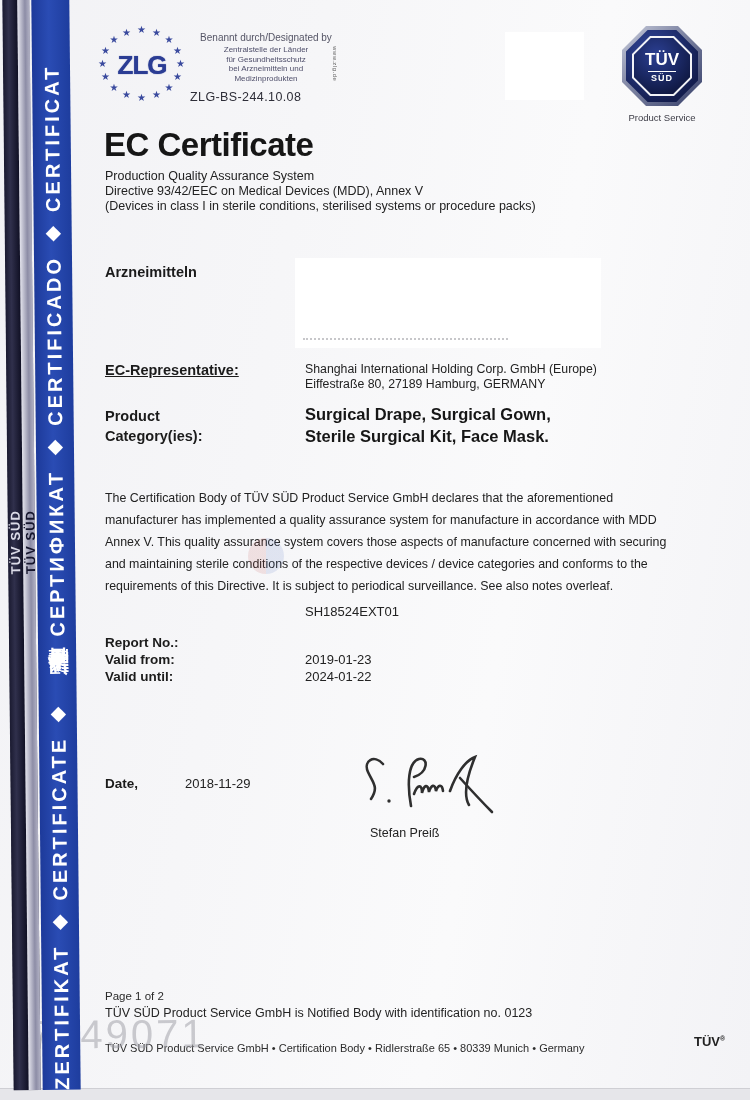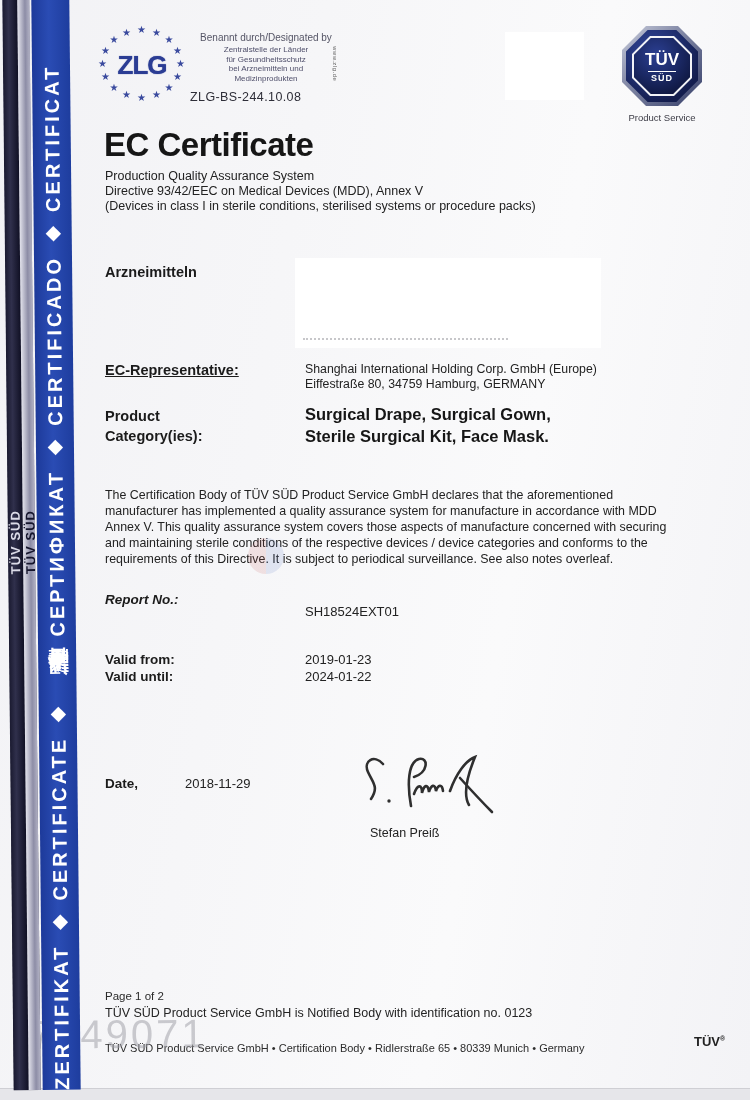--- a/index.html
+++ b/index.html
@@ -59,21 +59,21 @@
 
   
   .title{position:absolute;left:104px;top:126px;font-size:33px;font-weight:bold;
          color:#161616;letter-spacing:-.5px;}
   .sub{position:absolute;left:105px;font-size:12.5px;color:#222;}
   .certno{position:absolute;left:105px;top:214px;font-size:17px;font-weight:bold;color:#161616;}
   .lbl{position:absolute;left:105px;font-weight:bold;font-size:14.5px;color:#1b1b1b;}
   .val{position:absolute;left:305px;font-size:12.3px;color:#222;}
   .val-bold{position:absolute;left:305px;font-size:16.5px;font-weight:bold;color:#161616;}
   .para{position:absolute;left:105px;top:487px;width:568px;font-size:12.4px;
-        line-height:16px;color:#222;}
+        line-height:22px;color:#222;}
   .sig-name{position:absolute;left:370px;top:826px;font-size:12.5px;color:#222;}
 
   
   .redact{position:absolute;background:#ffffff;z-index:2;}
   .redact-dashes{position:absolute;left:8px;bottom:8px;width:205px;height:0;
                  border-bottom:2px dotted #9a9aa0;opacity:.55;}
   .stock-mark{position:absolute;left:248px;top:538px;width:36px;height:36px;border-radius:50%;
               background:linear-gradient(90deg,#c05050 50%,#5070c0 50%);opacity:.14;z-index:1;}
 
   
@@ -151,31 +151,31 @@
   <div class="sub" style="top:184px;">Directive 93/42/EEC on Medical Devices (MDD), Annex V</div>
   <div class="sub" style="top:199px;">(Devices in class I in sterile conditions, sterilised systems or procedure packs)</div>
 
   <div class="lbl" style="top:264px;">Arzneimitteln</div>
   <div class="redact" style="left:295px;top:258px;width:306px;height:90px;">
     <div class="redact-dashes"></div>
   </div>
 
   <div class="lbl" style="top:362px;text-decoration:underline;">EC-Representative:</div>
   <div class="val" style="top:362px;">Shanghai International Holding Corp. GmbH (Europe)</div>
-  <div class="val" style="top:377px;">Eiffestraße 80, 34759 Hamburg, GERMANY</div>
+  <div class="val" style="top:377px;">Eiffestraße 80, 27189 Hamburg, GERMANY</div>
 
   <div class="lbl" style="top:408px;">Product</div>
   <div class="lbl" style="top:428px;">Category(ies):</div>
   <div class="val-bold" style="top:405px;">Surgical Drape, Surgical Gown,</div>
   <div class="val-bold" style="top:427px;">Sterile Surgical Kit, Face Mask.</div>
 
   <div class="stock-mark"></div>
   <div class="para">The Certification Body of TÜV SÜD Product Service GmbH declares that the aforementioned manufacturer has implemented a quality assurance system for manufacture in accordance with MDD Annex V. This quality assurance system covers those aspects of manufacture concerned with securing and maintaining sterile conditions of the respective devices / device categories and conforms to the requirements of this Directive. It is subject to periodical surveillance. See also notes overleaf.</div>
 
-  <div class="lbl" style="top:592px;font-size:13.5px;font-style:italic;">Report No.:</div>
+  <div class="lbl" style="top:635px;font-size:13.5px;">Report No.:</div>
   <div class="val" style="top:604px;font-size:13px;">SH18524EXT01</div>
   <div class="lbl" style="top:652px;font-size:13.5px;">Valid from:</div>
   <div class="val" style="top:652px;font-size:13px;text-align:center;">2019-01-23</div>
   <div class="lbl" style="top:669px;font-size:13.5px;">Valid until:</div>
   <div class="val" style="top:669px;font-size:13px;">2024-01-22</div>
 
   <div class="lbl" style="top:776px;font-size:13.5px;">Date,</div>
   <div class="val" style="left:185px;top:776px;font-size:13px;">2018-11-29</div>
 
   <svg class="abs" style="left:358px;top:752px;" width="170" height="75" viewBox="0 0 170 75">

